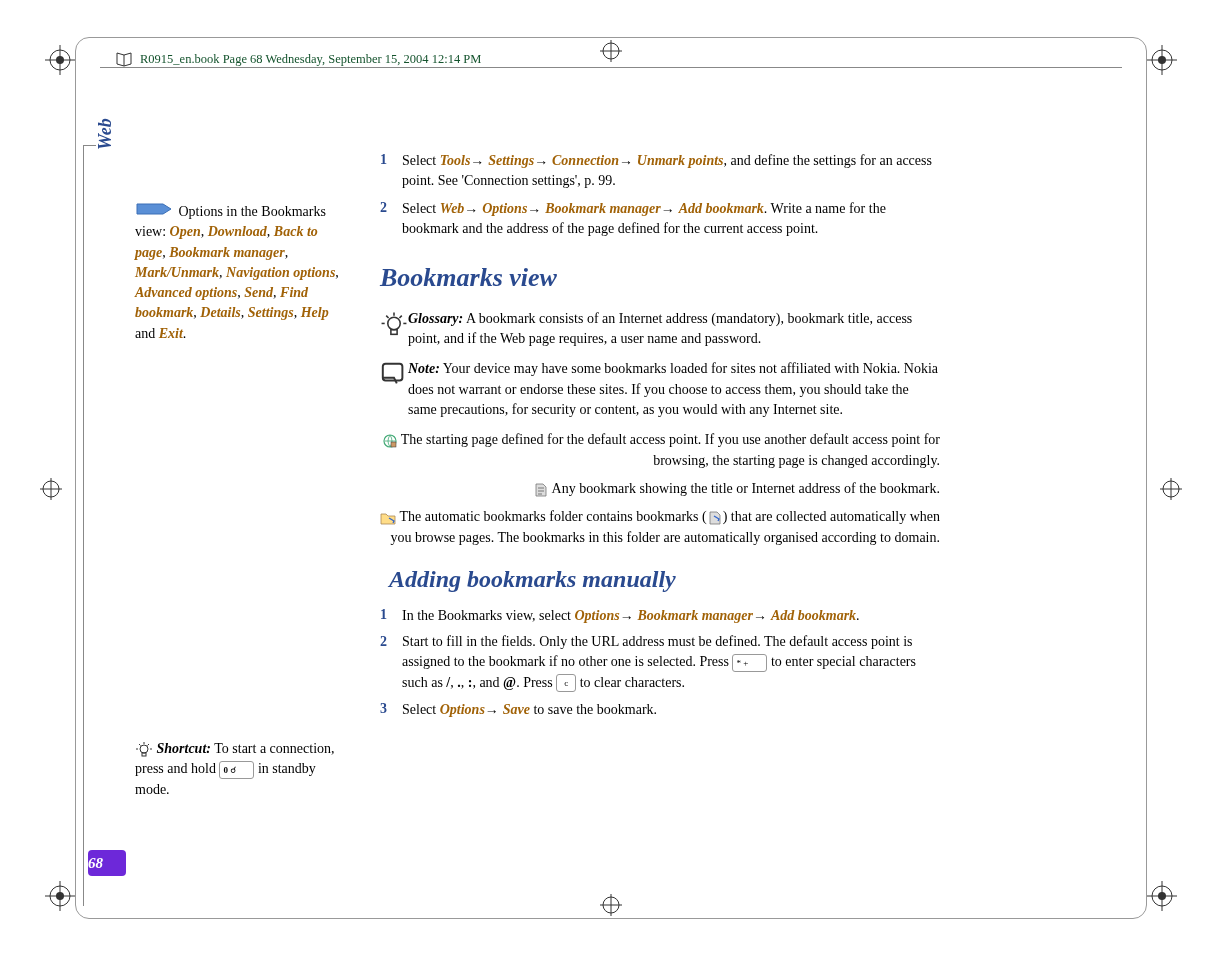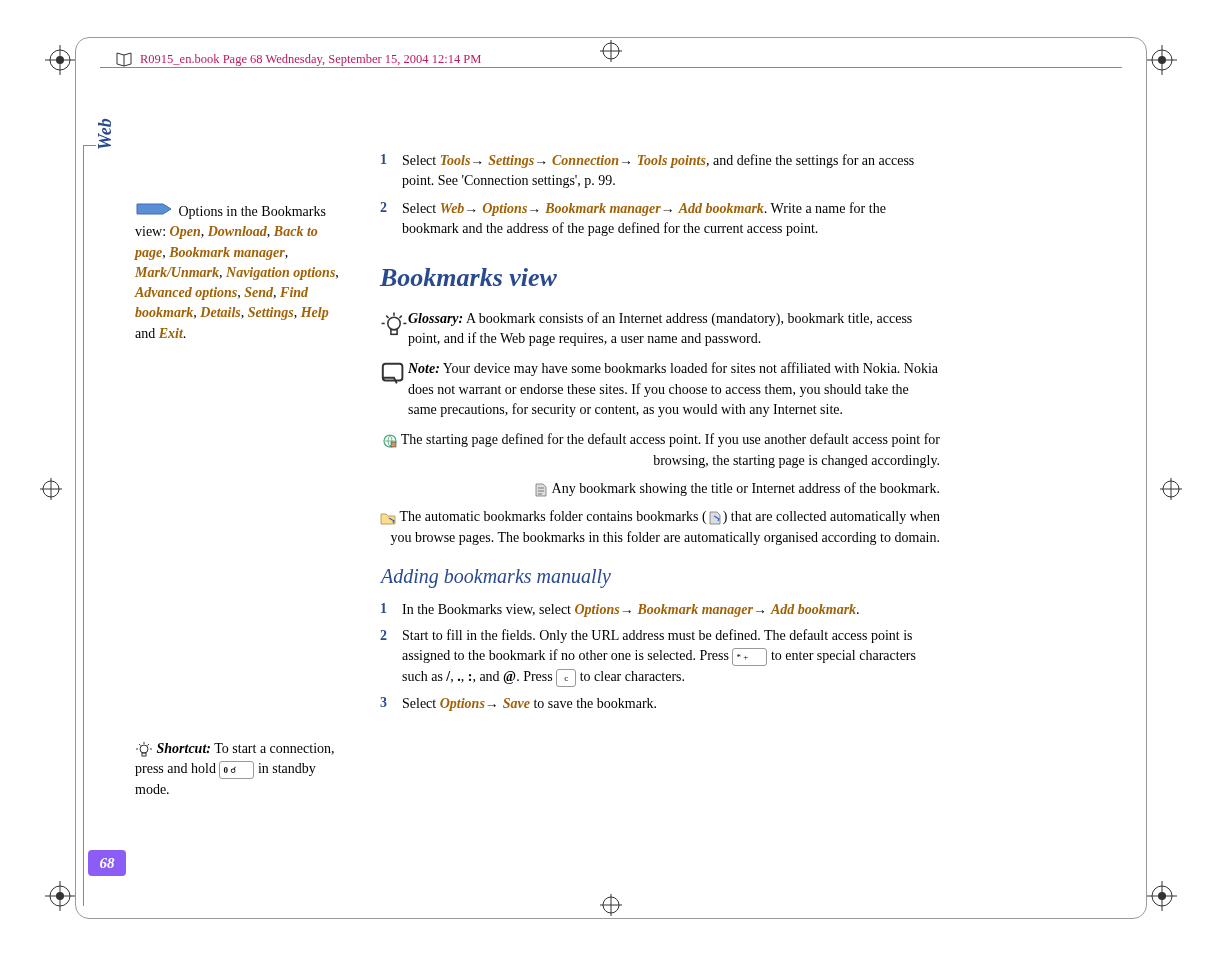--- a/index.html
+++ b/index.html
@@ -53,21 +53,21 @@
     right: 100px;
     border-top: 1px solid #888;
   }
   
   .header-text {
     position: absolute;
     top: 52px;
     left: 140px;
     font-size: 12.5px;
     font-family: 'Times New Roman', serif;
-    color: #be185d;
+    color: #14532d;
   }
   .header-icon {
     position: absolute;
     top: 50px;
     left: 115px;
     width: 18px;
     height: 18px;
   }
   
   
@@ -92,26 +92,25 @@
     border-left: 1px solid #888;
   }
   
   
   .page-num-badge {
     position: absolute;
     bottom: 80px;
     left: 88px;
     width: 38px;
     height: 26px;
-    background: #8b5cf6;
+    background: #6d28d9;
     border-radius: 4px;
     color: white;
     font-weight: bold;
     font-size: 15px;
-    text-align: center;
     line-height: 26px;
     font-style: italic;
   }
   
   
   .sidebar-col {
     position: absolute;
     top: 202px;
     left: 135px;
     width: 215px;
@@ -138,23 +137,23 @@
   h2.section {
     color: #2a4a8f;
     font-style: italic;
     font-size: 26px;
     margin: 20px 0 12px 0;
     font-weight: bold;
   }
   h3.subsection {
     color: #2a4a8f;
     font-style: italic;
-    font-size: 20px;
-    margin: 14px 0 8px 1px;
-    font-weight: normal;
+    font-size: 24px;
+    margin: 14px 0 8px 9px;
+    font-weight: bold;
   }
   
   .num-list { }
   .num-item {
     display: flex;
     margin-bottom: 6px;
   }
   .num-item .n {
     color: #2a4a8f;
     font-weight: bold;
@@ -288,21 +287,21 @@
           <line x1="14" y1="3" x2="12.5" y2="4.5" stroke="#333"></line>
           <rect x="7" y="12" width="4" height="3" fill="none" stroke="#333"></rect>
         </svg></span><span class="bold ital"> Shortcut:</span><span> To start a connection, press and hold </span><span class="key-icon"><b>0</b> ☌</span><span> in standby mode.</span>
   </div>
 </div>
 
 <div class="main-col">
   <div class="num-list">
     <div class="num-item">
       <div class="n">1</div>
-      <div class="t"><span>Select </span><span id="path1"><span class="link">Tools</span><span class="arrow">→ </span><span class="link">Settings</span><span class="arrow">→ </span><span class="link">Connection</span><span class="arrow">→ </span><span class="link">Tools points</span></span><span>, and define the settings for an access point. See 'Connection settings', p. 99.</span></div>
+      <div class="t"><span>Select </span><span id="path1"><span class="link">Tools</span><span class="arrow">→ </span><span class="link">Settings</span><span class="arrow">→ </span><span class="link">Connection</span><span class="arrow">→ </span><span class="link">Unmark points</span></span><span>, and define the settings for an access point. See 'Connection settings', p. 99.</span></div>
     </div>
     <div class="num-item">
       <div class="n">2</div>
       <div class="t"><span>Select </span><span id="path2"><span class="link">Web</span><span class="arrow">→ </span><span class="link">Options</span><span class="arrow">→ </span><span class="link">Bookmark manager</span><span class="arrow">→ </span><span class="link">Add bookmark</span></span><span>. Write a name for the bookmark and the address of the page defined for the current access point.</span></div>
     </div>
   </div>
 
   <h2 class="section">Bookmarks view</h2>
 
   <div class="note-block">

